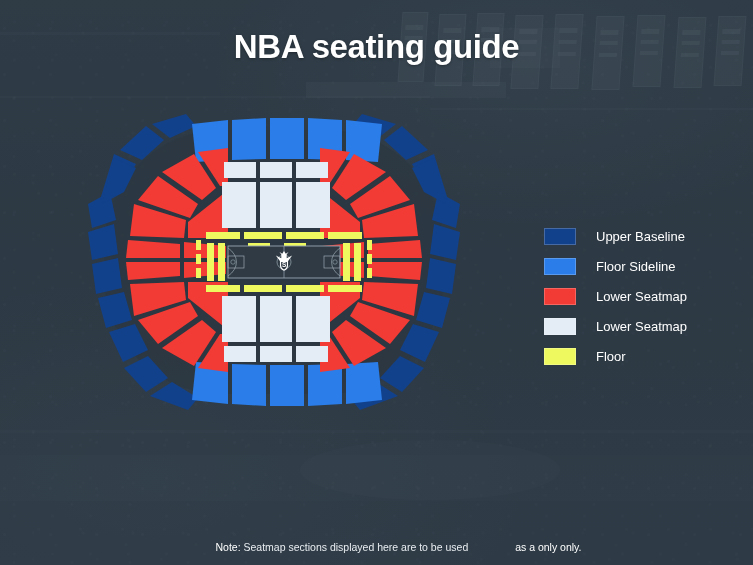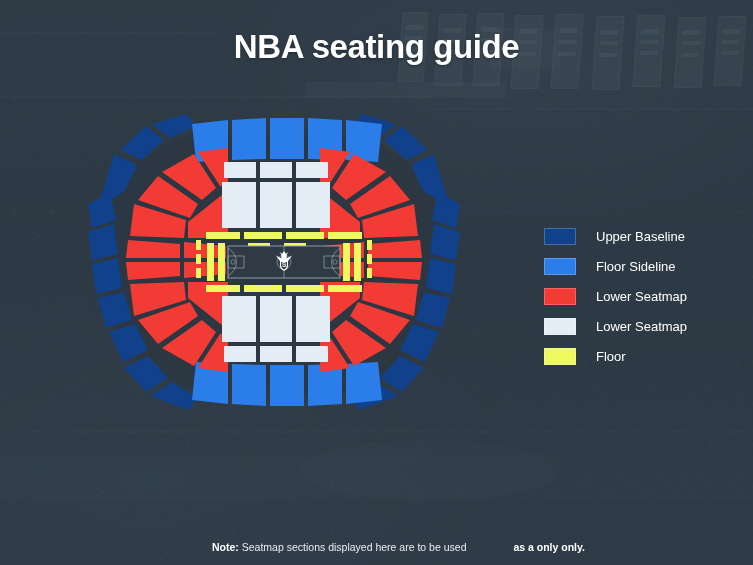--- a/index.html
+++ b/index.html
@@ -124,21 +124,21 @@
   
   #footer-note {
     position: absolute;
     left: 0; right: 0;
     bottom: 11px;
     text-align: center;
     color: #e8edf1;
     font-size: 10.5px;
     line-height: 14px;
   }
-  #footer-note b { font-weight: bold; color: #ffffff; padding-left: 44px; }
+  #footer-note b { font-weight: normal; color: #ffffff; padding-left: 44px; }
 </style>
 </head>
 <body>
 
 <div id="page">
 
   <div id="bg-photo">
     <div class="bg-base"></div>
 
     <div class="banner" style="left:400px;top:12px;width:26px;height:70px;">

